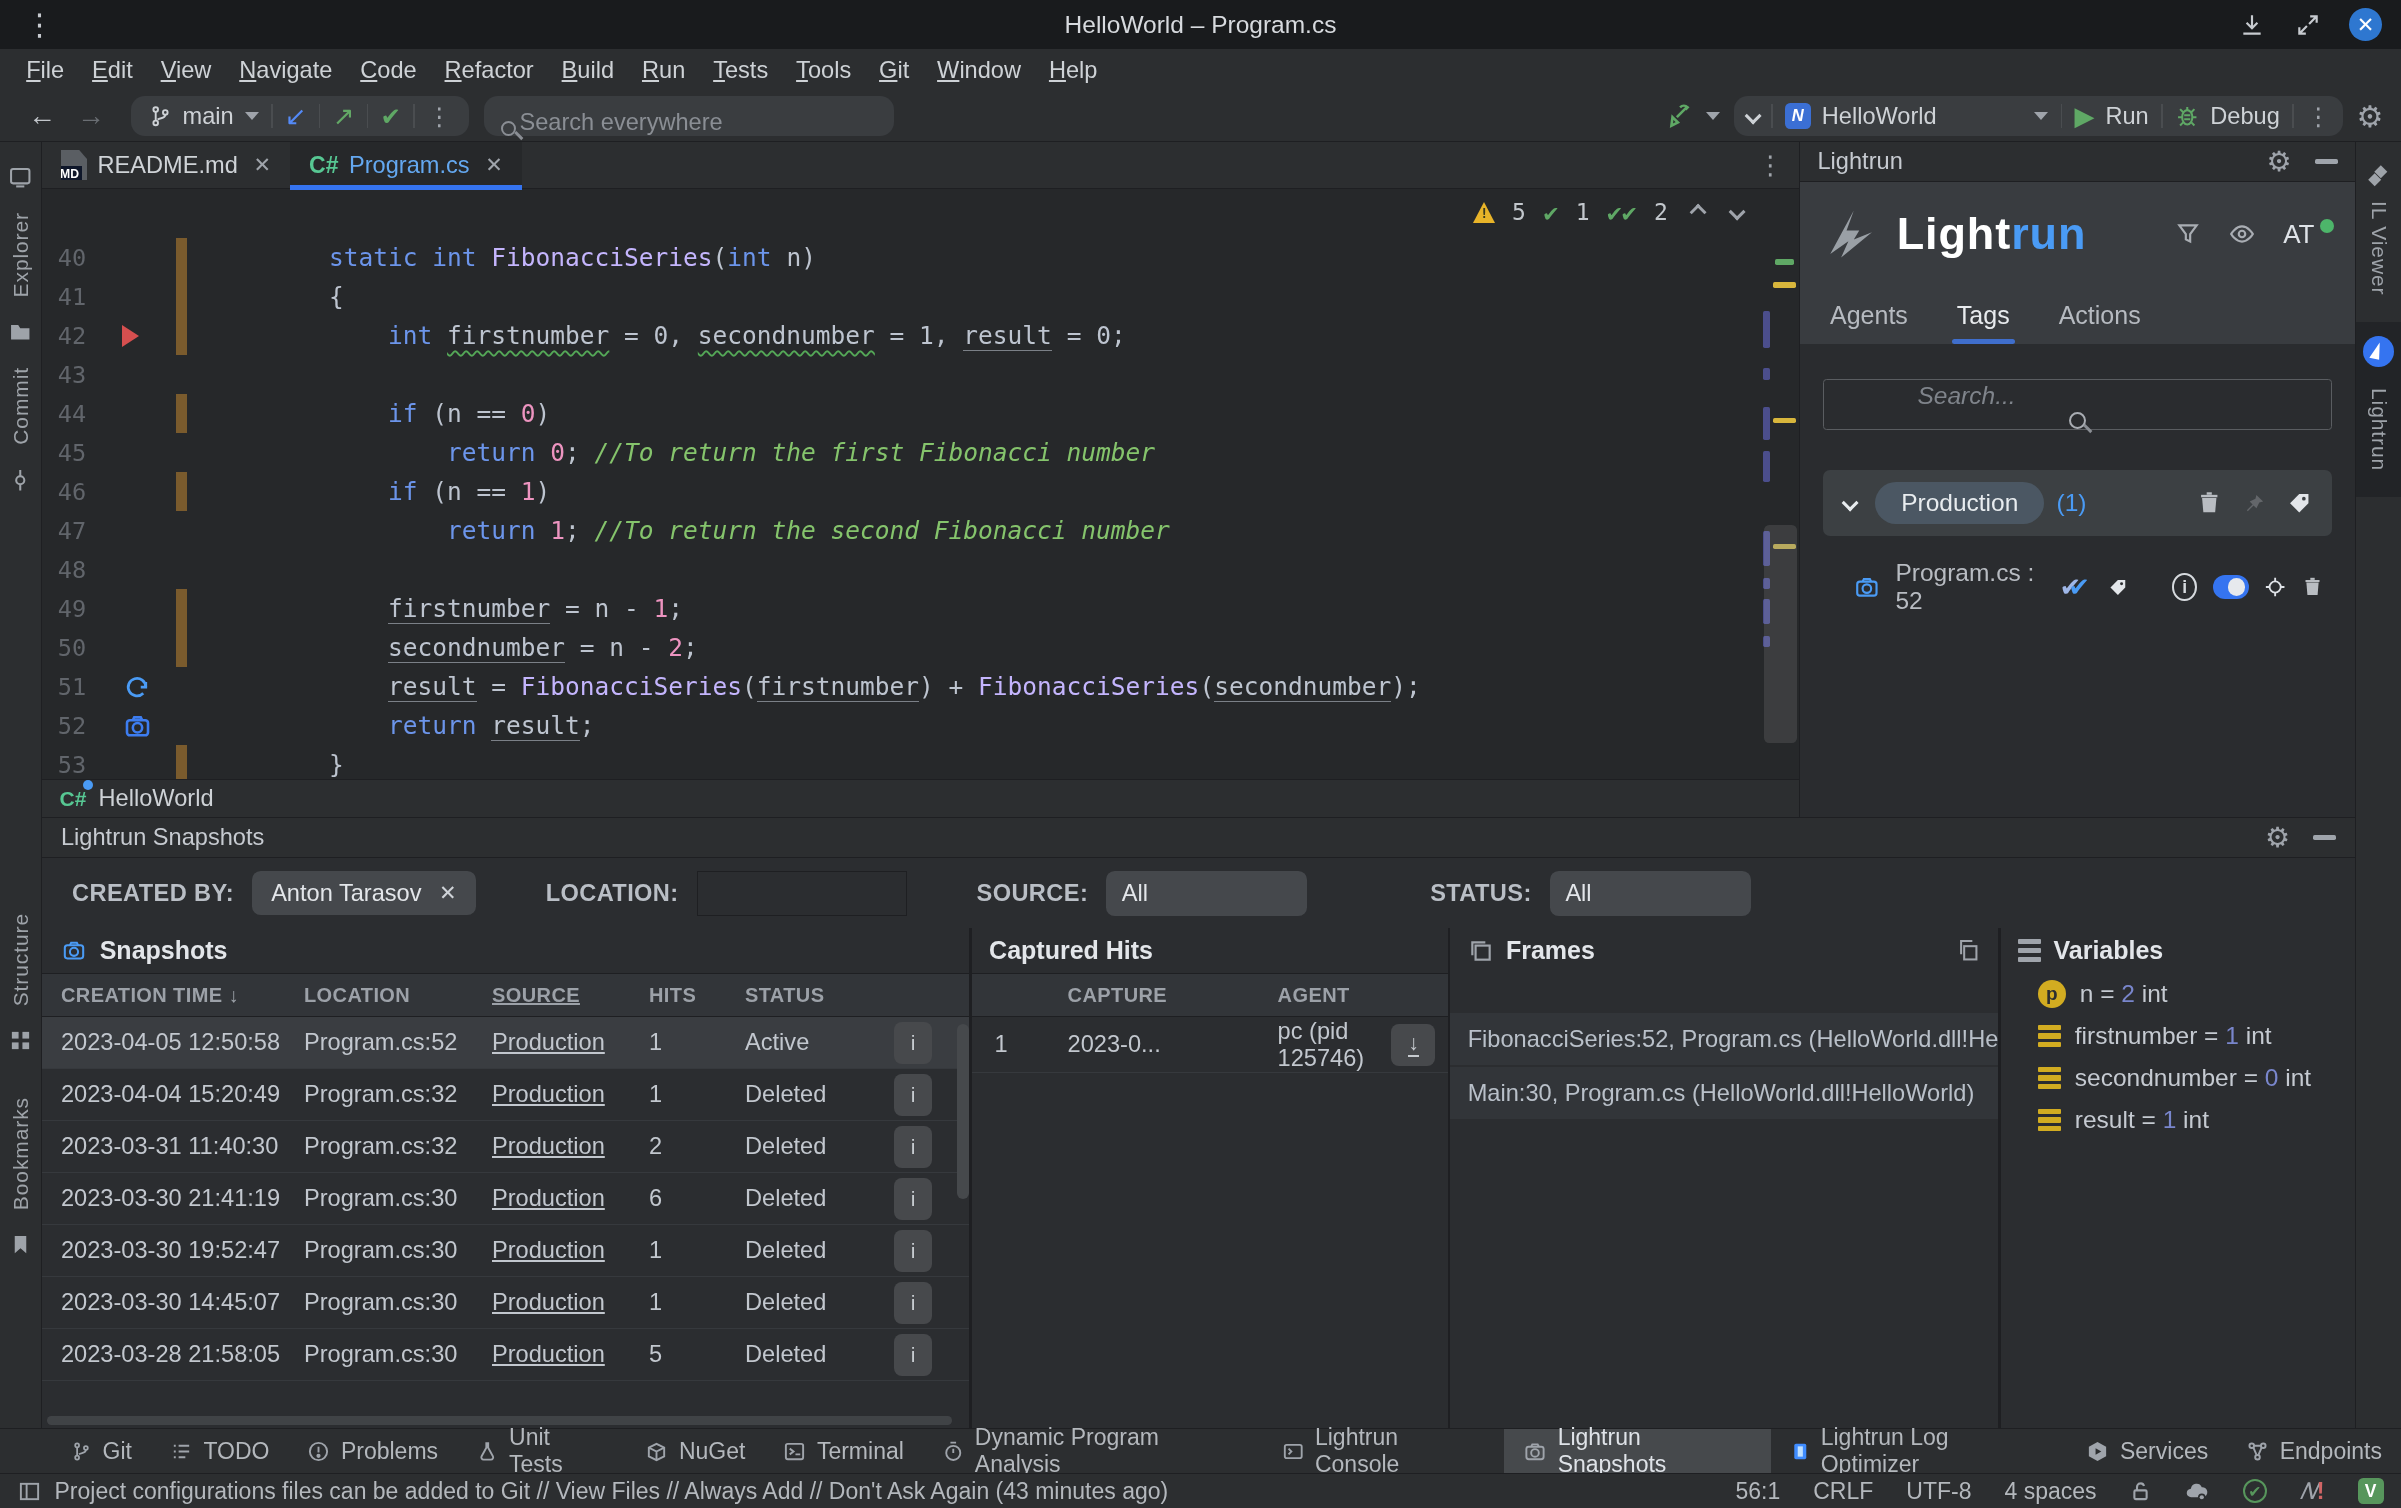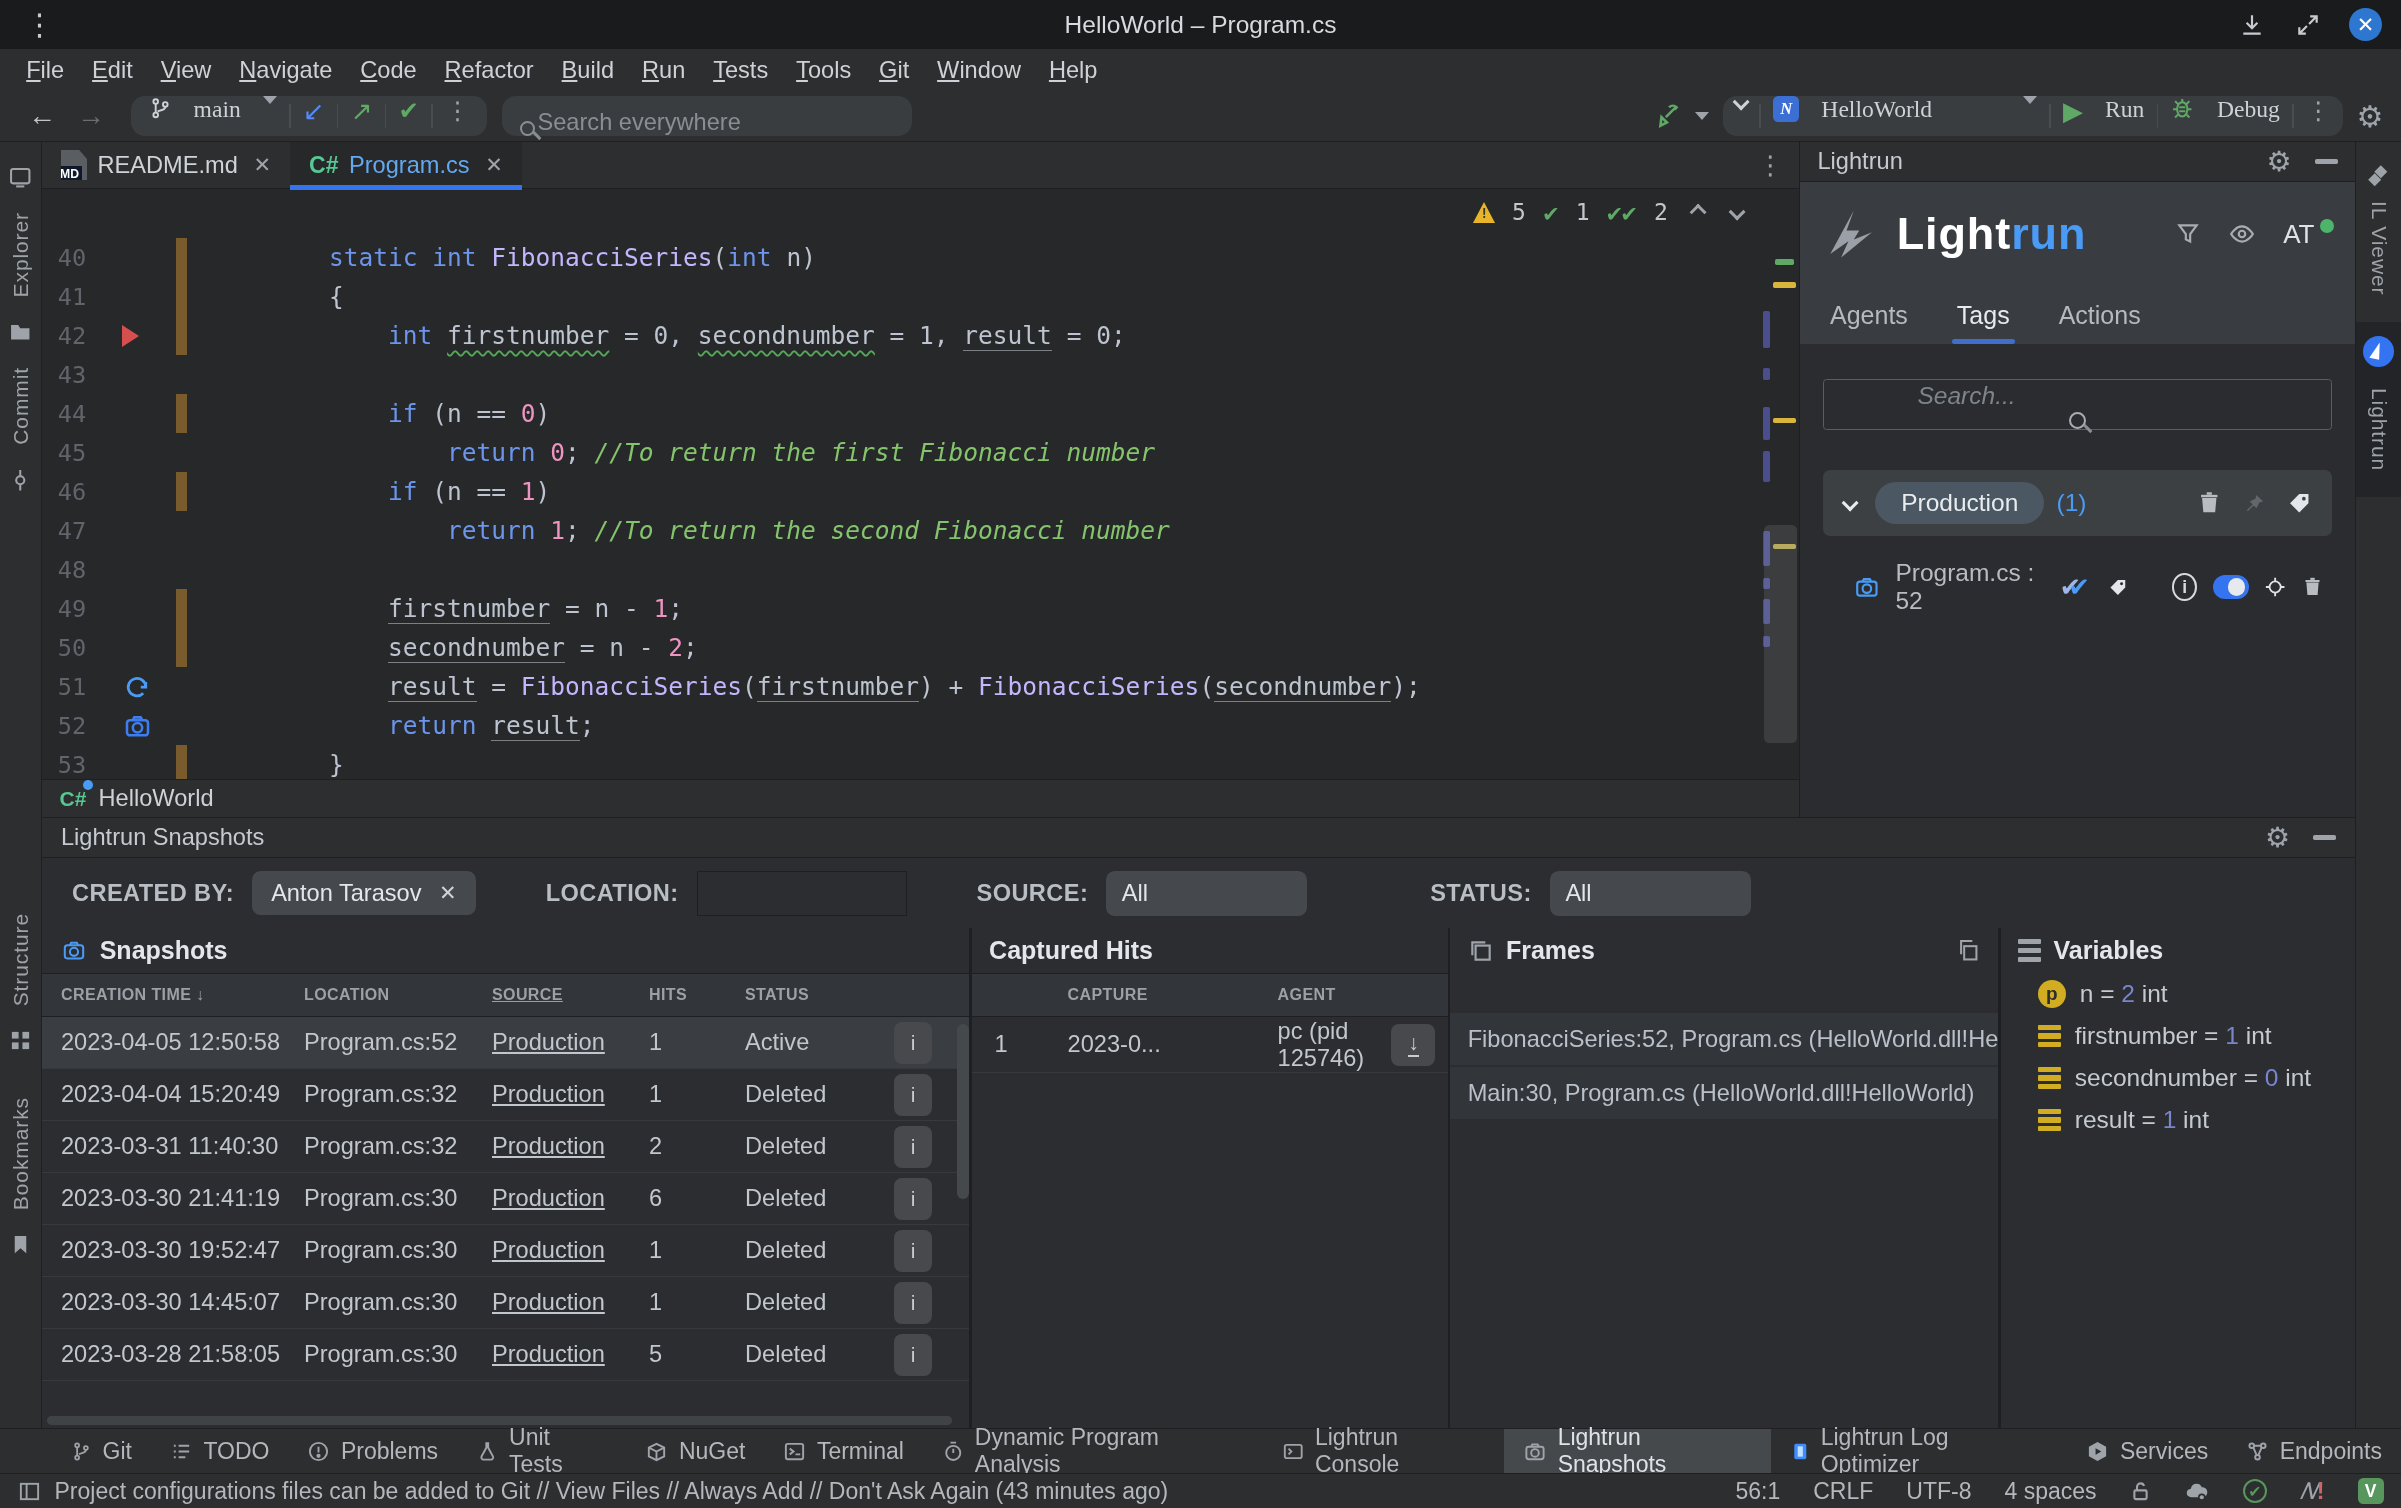--- a/index.html
+++ b/index.html
@@ -19,21 +19,21 @@
   
   .menubar { height:42px; background:#2c2e30; display:flex; align-items:center; padding-left:14px; gap:3.5px; flex:none; }
   .menu-item { display:inline-block; font-size:23.6px; color:#ced2d6; padding:3.5px 12.2px; cursor:pointer; }
   .menu-item::first-letter { text-decoration:underline; }
 
   
   .toolbar { height:51px; background:#2c2e30; border-bottom:1.7px solid #1e1f22; display:flex; align-items:center; padding:0 17.5px; flex:none; }
   .nav-arrow { font-size:28px; color:#c2c6cb; margin:0 10.5px; }
   .nav-arrow.dim { color:#6a6e73; }
   .tb-group { display:flex; align-items:center; background:#3a3d40; border-radius:14px; height:40px; margin-left:15.7px; padding:0 5.2px; }
-  .tb-seg { display:flex; padding:0 12.2px; height:100%; font-size:23.6px; color:#ced2d6; gap:22px;font-family:Liberation Serif, serif; }
+  .tb-seg { display:flex; align-items:center; padding:0 12.2px; height:100%; font-size:23.6px; color:#ced2d6; gap:11px; }
   .tb-sep { width:1.7px; height:24.5px; background:#4a4d50; }
   .caret-down { width:0; height:0; border-left:7px solid transparent; border-right:7px solid transparent; border-top:8.7px solid #9fa4ab; display:inline-block; }
   .arr-blue { color:#548af7; font-size:26px; } .arr-green { color:#63a866; font-size:26px; }
   .chk-green { color:#5fa865; font-size:24.5px; }
   .search-box { display:flex; align-items:flex-end; gap:3px; background:#3a3d40; border-radius:14px; height:40px; padding:0 17.5px; margin-left:15px; min-width:410px; }
   .lens { width:15px; height:15px; border:2.6px solid #8a8e94; border-radius:50%; position:relative; flex:none; }
   .lens::after { content:''; position:absolute; width:9.6px; height:2.6px; background:#8a8e94; right:-8.7px; bottom:-2.6px; transform:rotate(45deg); }
   .search-ph { color:#8a8e94; font-size:23.6px; }
   .tb-right { margin-left:auto; display:flex; align-items:center; gap:14px; }
   .hammer { color:#5fa865; font-size:26px; font-weight:bold; }
@@ -141,21 +141,21 @@
   .flabel { font-size:23.6px; font-weight:bold; color:#b9bec5; letter-spacing:0.4px; }
   .chip { display:flex; align-items:center; gap:17.5px; background:#45484c; border-radius:8.7px; padding:8.7px 19px; font-size:23.6px; color:#e3e6ea; }
   .chip .x { color:#cfd3d8; font-size:21px; }
   .finput { width:210px; height:45px; background:#2b2d30; border:1.7px solid #1e1f22; outline:none; color:#e3e6ea; font-size:23.6px; padding:0 10.5px; }
   .fdrop { width:201px; height:45px; background:#45484c; border-radius:8.7px; display:flex; align-items:center; padding:0 15.7px; font-size:23.6px; color:#e3e6ea; }
   .sw-body { flex:1; display:flex; min-height:0; }
   .panecol { display:flex; flex-direction:column; min-width:0; overflow:hidden; position:relative; }
   .vsep { width:2.6px; background:#1e1f22; flex:none; }
   .pane-title { height:45px; display:flex; align-items:center; gap:12.2px; padding:0 17.5px; font-size:25px; font-weight:bold; color:#e3e6ea; flex:none; }
   .thead { height:44px; display:flex; align-items:center; background:#323539; border-top:1.7px solid #1e1f22; border-bottom:1.7px solid #1e1f22;
-           font-size:16px; font-weight:bold; color:#9ca1a8; letter-spacing:0.4px; flex:none; }
+           font-size:20px; font-weight:bold; color:#9ca1a8; letter-spacing:0.4px; flex:none; }
   .trow { height:52px; display:flex; align-items:center; font-size:23.6px; color:#c2c7ce; border-bottom:1.7px solid #36393d; }
   .trow.sel { background:#3a3d41; }
   .c-time { width:262px; padding-left:19px; } .c-loc { width:188px; } .c-src { width:157px;text-decoration:underline; }
   .c-hits { width:96px; } .c-stat { width:144px; }
   .ibtn { width:38px; height:42px; background:#47494c; border-radius:7.9px; color:#c7cbd0; font-size:21px;
           display:flex; align-items:center; justify-content:center; margin-left:5.2px; }
   .snap-vscroll { position:absolute; right:0; top:96px; width:12.2px; height:175px; background:#46494c; border-radius:6.1px; }
   .snap-hscroll { position:absolute; left:5.2px; right:17.5px; bottom:3.5px; height:8.7px; background:#46494c; border-radius:4.4px; opacity:.8; }
   .h-num { width:96px; padding-left:23px; } .h-cap { width:210px; } .h-agent { flex:1; }
   .dlbtn { width:44px; height:42px; background:#47494c; border-radius:7.9px; display:flex; align-items:center; justify-content:center; margin-right:12.2px; }

